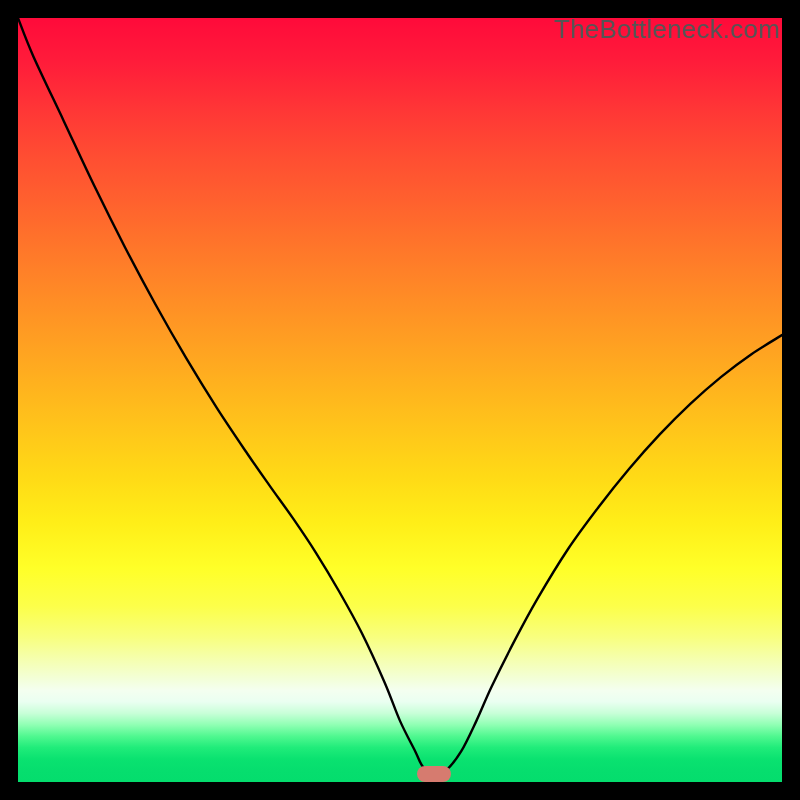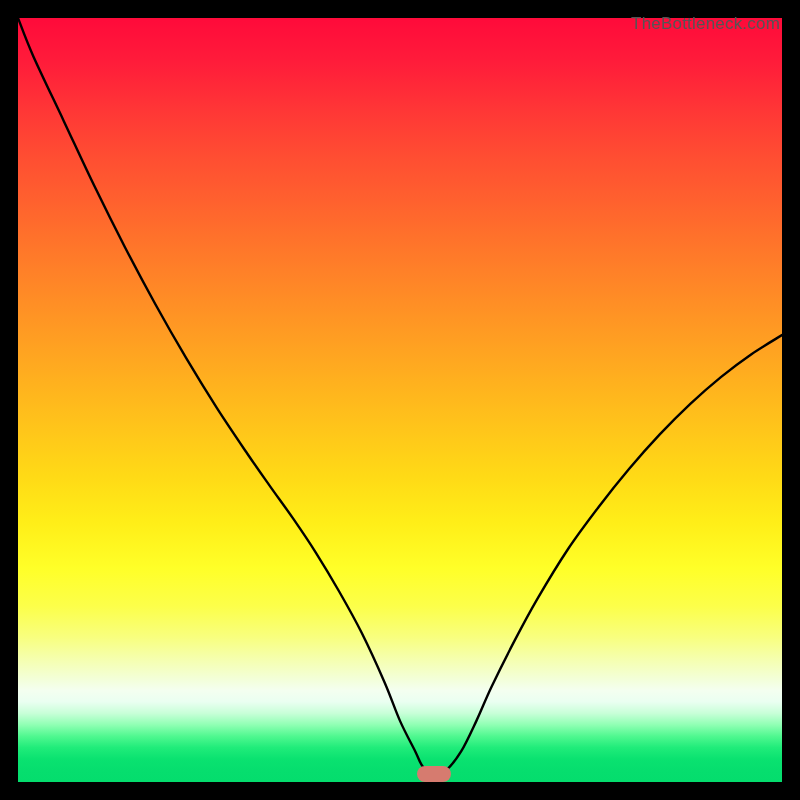--- a/index.html
+++ b/index.html
@@ -50,21 +50,21 @@
       #0ae270 97%,
       #06de6e 98.5%,
       #04dd6d 100%
     );
   }
   .attribution {
     position: absolute;
     top: 14px;
     right: 20px;
     color: #555;
-    font-size: 17px;
+    font-size: 26px;
     font-weight: 400;
     letter-spacing: 0.2px;
     user-select: none;
     text-align: right;
   }
   svg.curve {
     position: absolute;
     left: 0;
     top: 0;
   }

